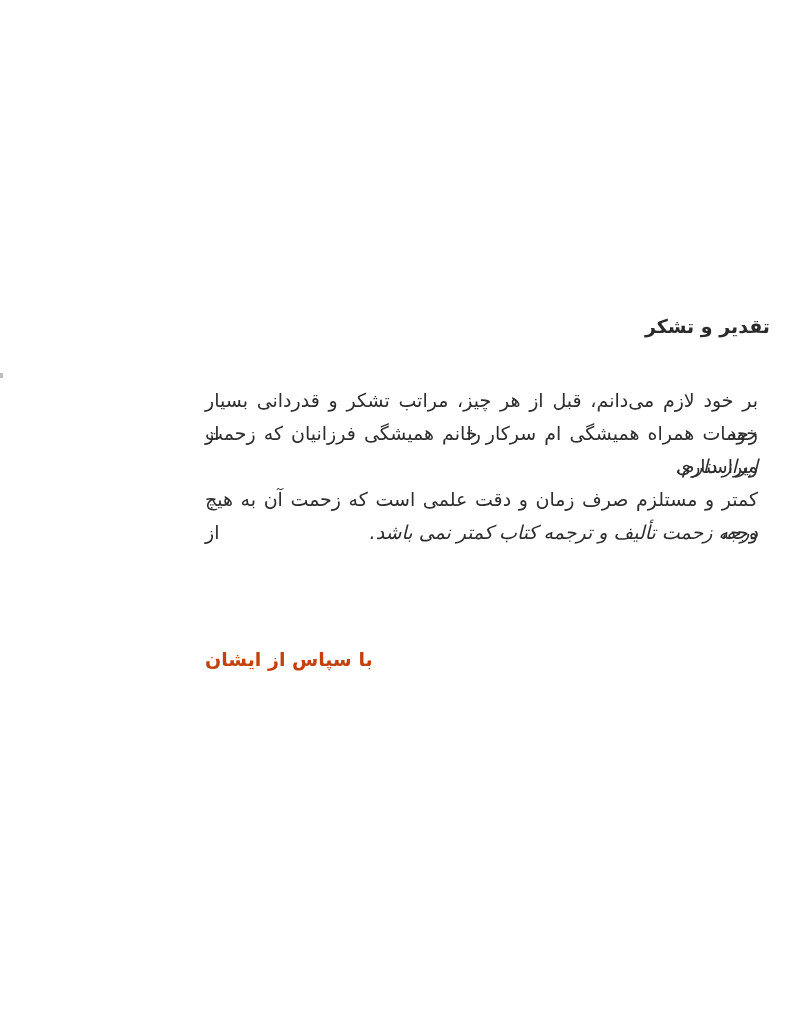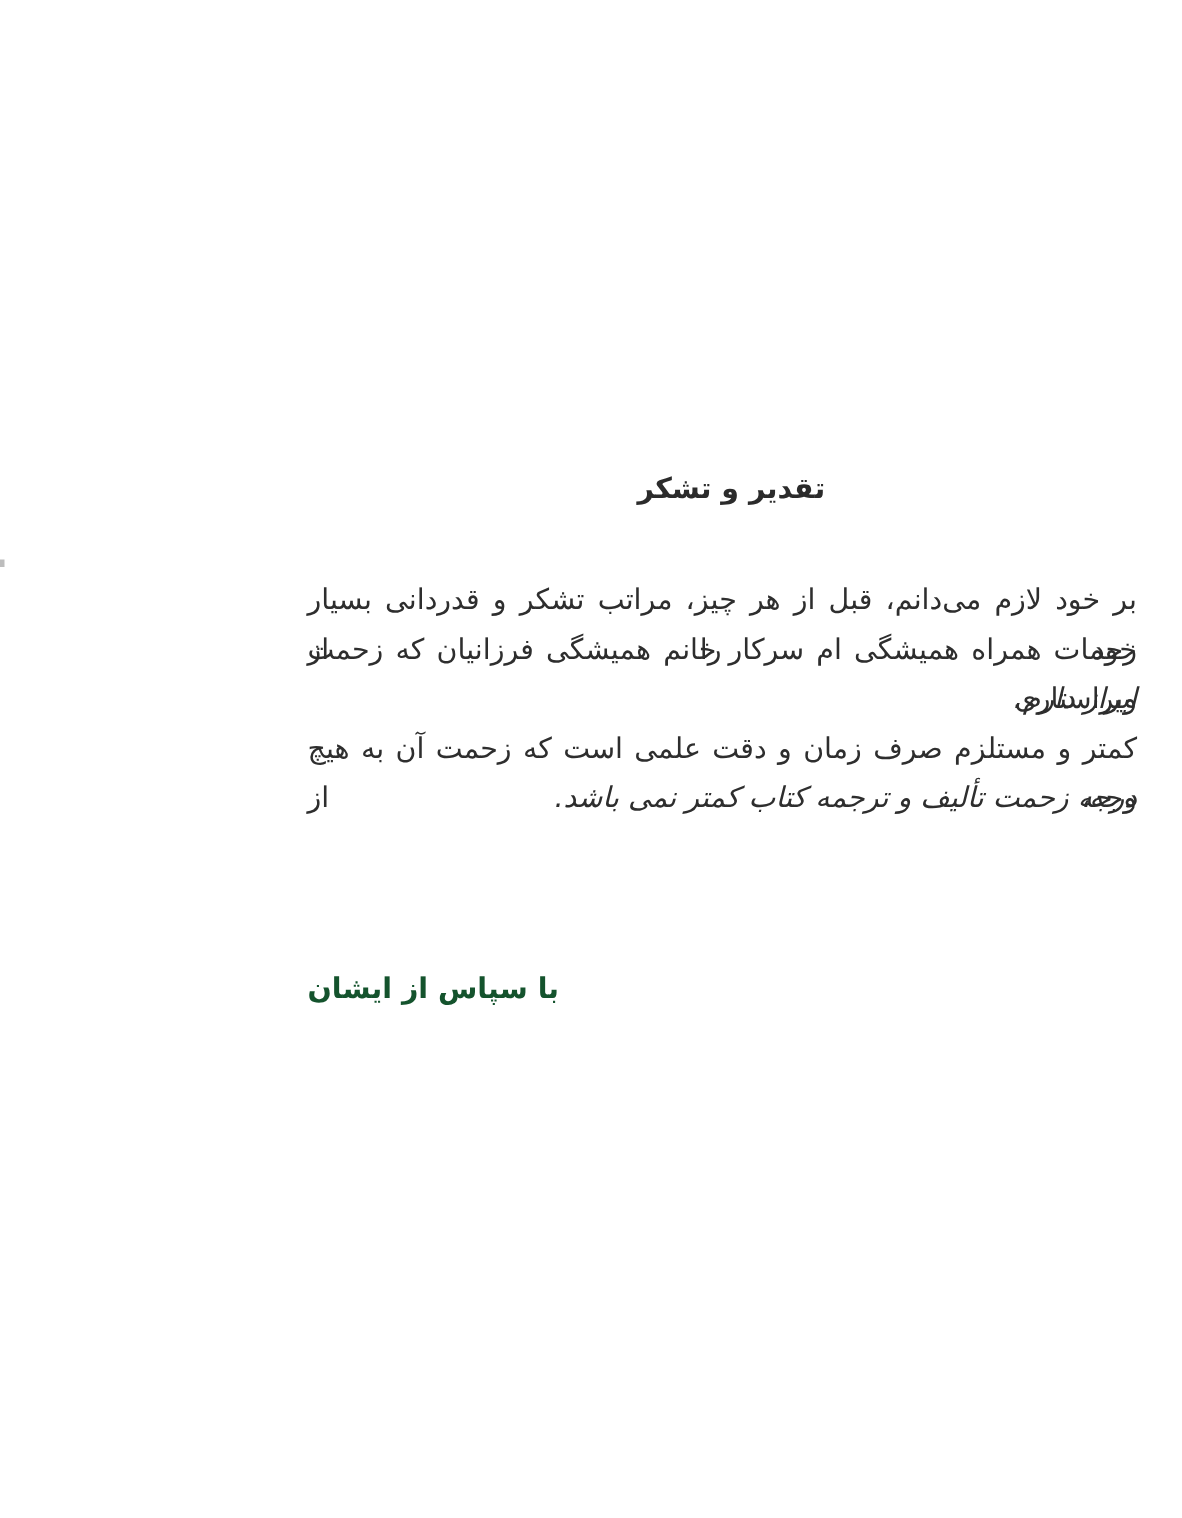--- a/index.html
+++ b/index.html
@@ -18,21 +18,21 @@
     position: absolute;
     inset: 0;
     background: #ffffff;
   }
   .doc-title {
     position: absolute;
     top: 315px;
     left: 205px;
     right: 18px;
     direction: rtl;
-    text-align: center;
+    text-align: right;
     font-size: 19px;
     font-weight: bold;
     color: #2b2b2b;
     letter-spacing: 0;
   }
   .body-block {
     position: absolute;
     top: 384px;
     left: 205px;
     right: 30px;
@@ -53,21 +53,21 @@
     font-style: italic;
     -moz-text-align-last: right;
   }
   .signature {
     position: absolute;
     top: 648px;
     left: 205px;
     direction: rtl;
     font-size: 19px;
     font-weight: bold;
-    color: #14532d;
+    color: #c2410c;
   }
   .edge-artifact {
     position: absolute;
     left: 0;
     top: 373px;
     width: 3px;
     height: 5px;
     background: #9a9a9a;
     opacity: 0.65;
   }

